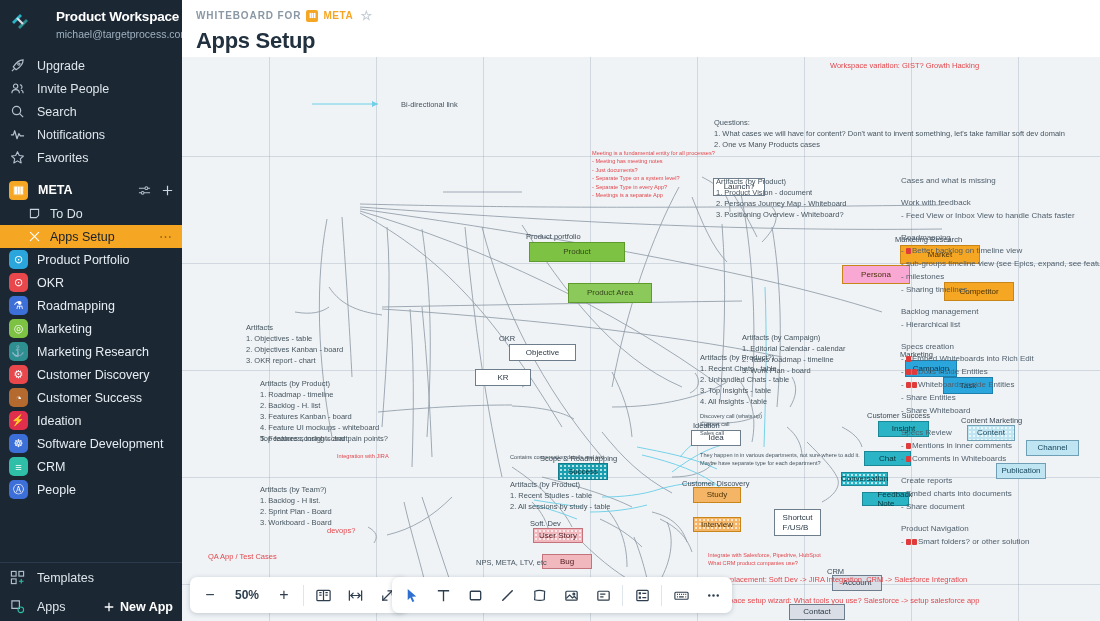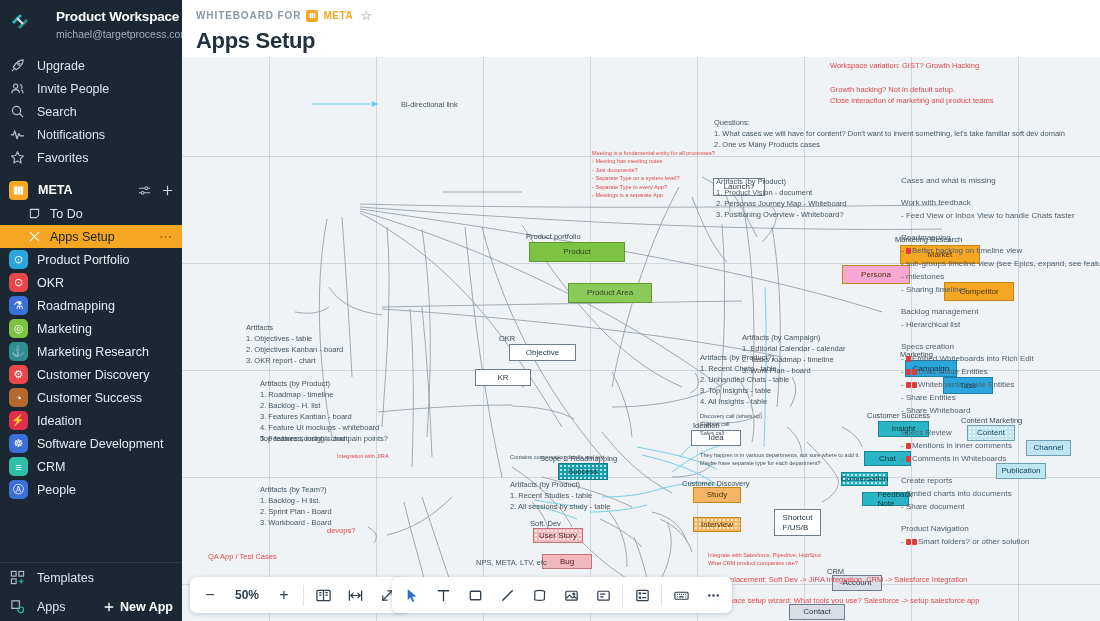--- a/index.html
+++ b/index.html
@@ -411,42 +411,40 @@
         <div class="node" style="left: 293px; top: 312px; width: 56px; height: 17px; background: rgb(255, 255, 255); border-color: rgb(110, 125, 140); color: rgb(44, 58, 71);">KR</div>
         <div class="node" style="left: 723px; top: 303px; width: 52px; height: 17px; background: rgb(43, 166, 221); border-color: rgb(28, 127, 174); color: rgb(13, 51, 70);">Campaign</div>
         <div class="node" style="left: 761px; top: 320px; width: 50px; height: 17px; background: rgb(43, 166, 221); border-color: rgb(28, 127, 174); color: rgb(13, 51, 70);">Task</div>
         <div class="node" style="left: 376px; top: 406px; width: 50px; height: 17px; background: radial-gradient(rgba(255, 255, 255, 0.75) 0.7px, transparent 0.8px) 0% 0% / 4px 4px rgb(26, 159, 176); border-color: rgb(20, 124, 138); color: rgb(7, 52, 58);">Success</div>
         <div class="node" style="left: 509px; top: 373px; width: 50px; height: 16px; background: rgb(255, 255, 255); border-color: rgb(110, 125, 140); color: rgb(44, 58, 71);">Idea</div>
         <div class="node" style="left: 696px; top: 364px; width: 51px; height: 16px; background: rgb(43, 180, 198); border-color: rgb(27, 136, 152); color: rgb(7, 52, 58);">Insight</div>
         <div class="node" style="left: 682px; top: 394px; width: 47px; height: 15px; background: rgb(43, 180, 198); border-color: rgb(27, 136, 152); color: rgb(7, 52, 58);">Chat</div>
         <div class="node" style="left: 659px; top: 415px; width: 47px; height: 14px; background: radial-gradient(rgba(255, 255, 255, 0.75) 0.7px, transparent 0.8px) 0% 0% / 4px 4px rgb(43, 180, 198); border-color: rgb(27, 136, 152); color: rgb(7, 52, 58);">Conversation</div>
         <div class="node" style="left: 680px; top: 435px; width: 47px; height: 14px; background: rgb(43, 180, 198); border-color: rgb(27, 136, 152); color: rgb(7, 52, 58); padding-left: 19px;">Feedback Note</div>
         <div class="node" style="left: 785px; top: 368px; width: 48px; height: 16px; background: radial-gradient(rgba(255, 255, 255, 0.75) 0.7px, transparent 0.8px) 0% 0% / 4px 4px rgb(191, 228, 242); border-color: rgb(110, 159, 181); color: rgb(23, 70, 92);">Content</div>
-        <div class="node" style="left: 844px; top: 383px; width: 45px; height: 16px; background: rgb(191, 228, 242); border-color: rgb(110, 159, 181); color: rgb(23, 70, 92);">Channel</div>
+        <div class="node" style="left: 844px; top: 383px; width: 53px; height: 16px; background: rgb(191, 228, 242); border-color: rgb(110, 159, 181); color: rgb(23, 70, 92);">Channel</div>
         <div class="node" style="left: 814px; top: 406px; width: 50px; height: 16px; background: rgb(191, 228, 242); border-color: rgb(110, 159, 181); color: rgb(23, 70, 92);">Publication</div>
         <div class="node" style="left: 511px; top: 430px; width: 48px; height: 16px; background: rgb(244, 181, 102); border-color: rgb(200, 133, 26); color: rgb(74, 51, 8);">Study</div>
         <div class="node" style="left: 511px; top: 460px; width: 48px; height: 15px; background: radial-gradient(rgba(255, 255, 255, 0.75) 0.7px, transparent 0.8px) 0% 0% / 4px 4px rgb(244, 181, 102); border-color: rgb(200, 133, 26); color: rgb(74, 51, 8);">Interview</div>
         <div class="node" style="left: 592px; top: 452px; width: 47px; height: 27px; background: rgb(255, 255, 255); border-color: rgb(110, 125, 140); color: rgb(44, 58, 71); white-space: pre; line-height: 1.25;">Shortcut
 F/US/B</div>
         <div class="node" style="left: 351px; top: 471px; width: 50px; height: 15px; background: radial-gradient(rgba(255, 255, 255, 0.75) 0.7px, transparent 0.8px) 0% 0% / 4px 4px rgb(241, 184, 189); border-color: rgb(196, 115, 124); color: rgb(77, 27, 33);">User Story</div>
         <div class="node" style="left: 360px; top: 497px; width: 50px; height: 15px; background: rgb(241, 184, 189); border-color: rgb(196, 115, 124); color: rgb(77, 27, 33);">Bug</div>
         <div class="node" style="left: 356px; top: 532px; width: 48px; height: 16px; background: rgb(255, 255, 255); border-color: rgb(110, 125, 140); color: rgb(44, 58, 71);">Release?</div>
         <div class="node" style="left: 477px; top: 539px; width: 48px; height: 16px; background: rgb(255, 255, 255); border-color: rgb(110, 125, 140); color: rgb(44, 58, 71);">Metrics?</div>
         <div class="node" style="left: 650px; top: 518px; width: 50px; height: 16px; background: rgb(217, 221, 230); border-color: rgb(110, 125, 140); color: rgb(44, 58, 71);">Account</div>
         <div class="node" style="left: 607px; top: 547px; width: 56px; height: 16px; background: rgb(217, 221, 230); border-color: rgb(110, 125, 140); color: rgb(44, 58, 71);">Contact</div>
         <div class="node" style="left: 531px; top: 121px; width: 52px; height: 18px; background: rgb(255, 255, 255); border-color: rgb(110, 125, 140); color: rgb(44, 58, 71);">Launch?</div>
       </div>
 
     <div class="txt" style="left:219px;top:42px;">Bi-directional link</div>
     <div class="txt" style="left:532px;top:60px;">Questions:
 1. What cases we will have for content? Don't want to invent something, let's take familiar soft dev domain
 2. One vs Many Products cases</div>
     <div class="txt red" style="left:648px;top:3px;">Workspace variation: GIST? Growth Hacking</div>
-    <div class="txt red" style="left:648px;top:27px;">Growth hacking? Not in default setup.
-Close interaction of marketing and product teams</div>
     <div class="txt redsm" style="left:410px;top:92px;">Meeting is a fundamental entity for all processes?
 - Meeting has meeting notes
 - Just documents?
 - Separate Type on a system level?
 - Separate Type in every App?
 - Meetings is a separate App</div>
     <div class="txt" style="left:534px;top:119px;">Artifacts (by Product)
 1. Product Vision - document
 2. Personas Journey Map - Whiteboard
 3. Positioning Overview - Whiteboard?</div>

